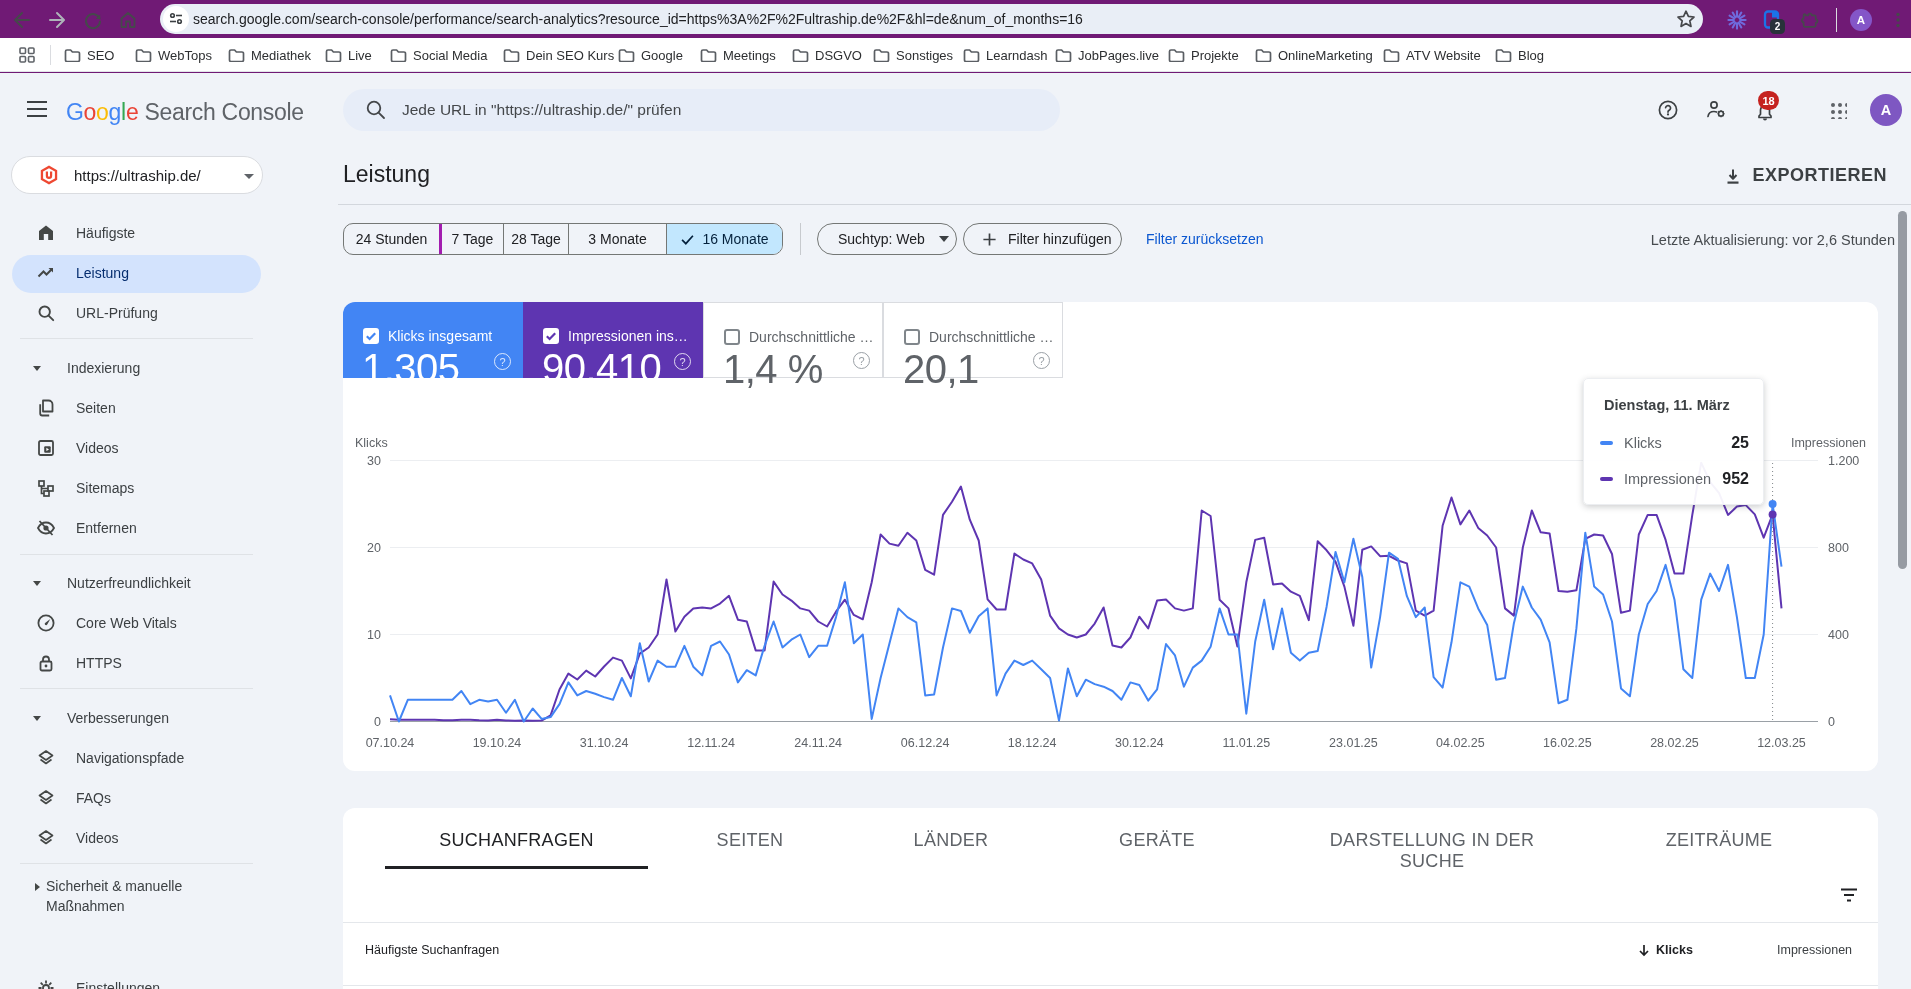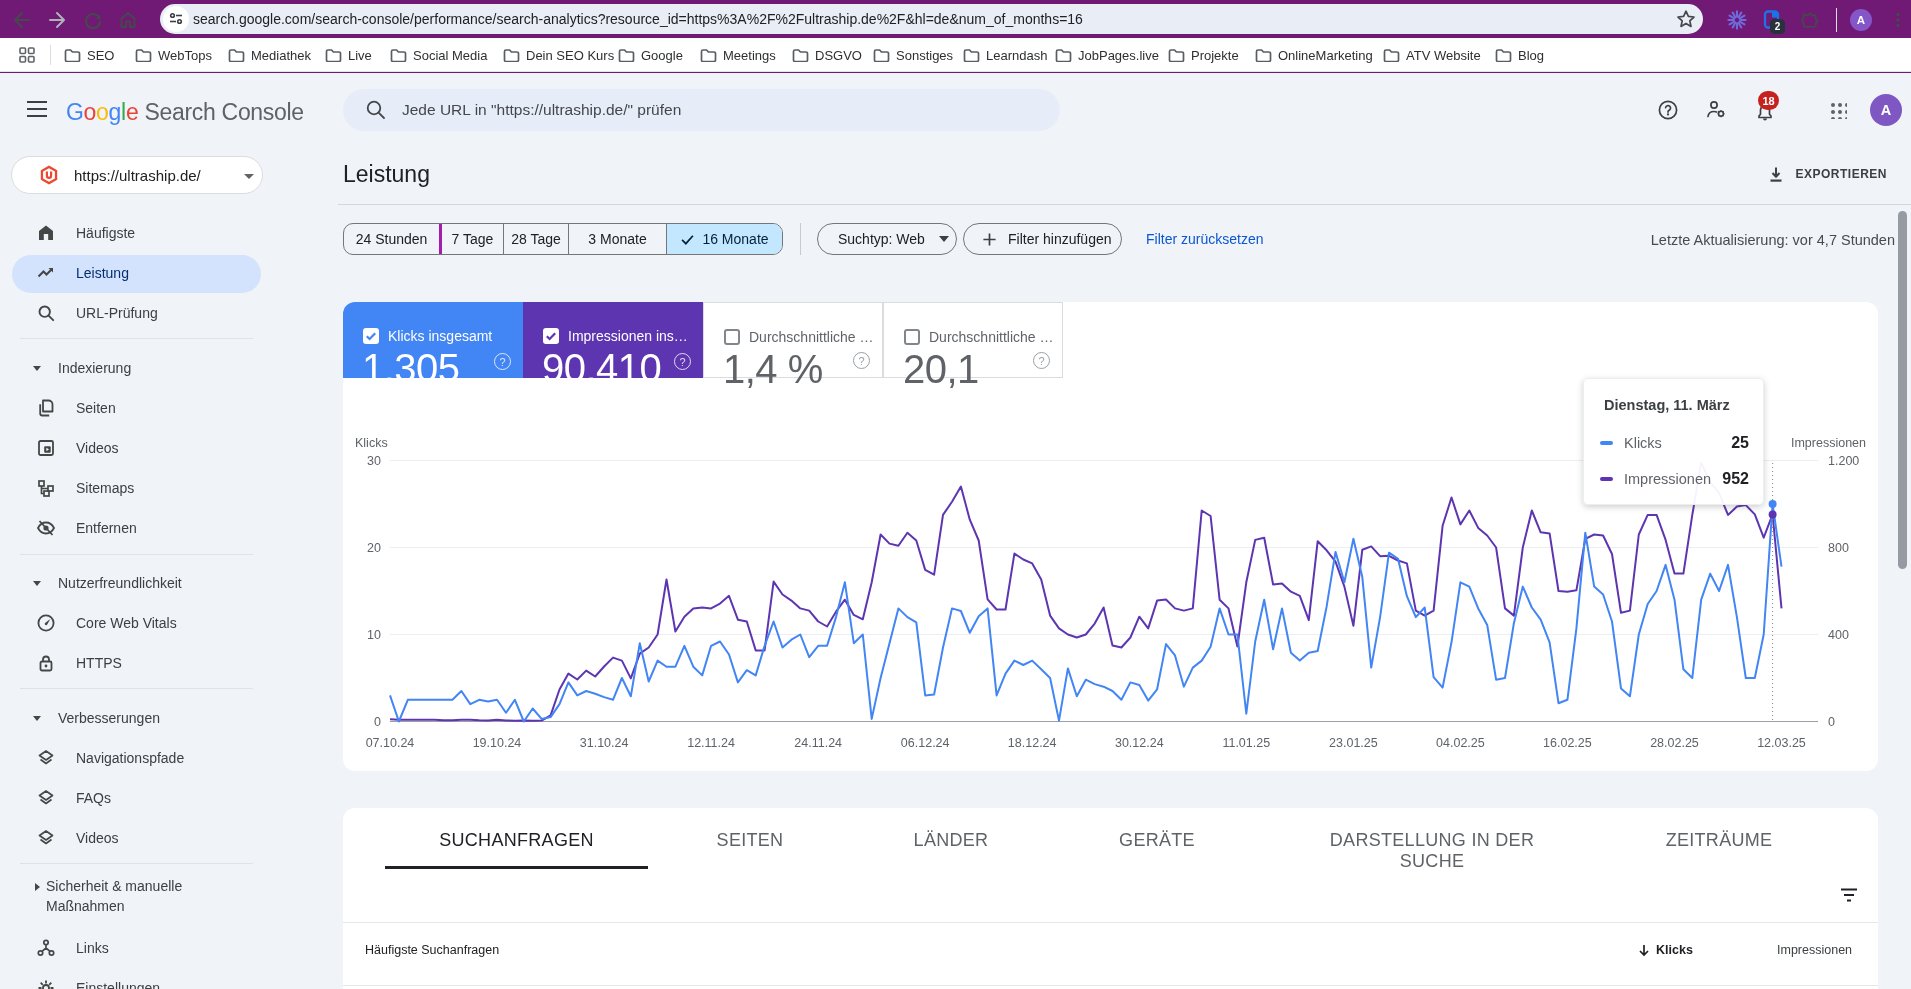--- a/index.html
+++ b/index.html
@@ -18,28 +18,28 @@
 
 #gsc { position:absolute; left:0; top:73px; width:1911px; height:916px; background:#f0f3f8; }
 #logo { position:absolute; left:66px; top:26px; font-size:23px; letter-spacing:-0.3px; }
 #logo .g1{color:#4285f4} #logo .g2{color:#ea4335} #logo .g3{color:#fbbc05} #logo .g4{color:#34a853}
 #logo .rest { color:#5f6368; margin-left:6px; }
 #gsearch { position:absolute; left:343px; top:16px; width:717px; height:42px; border-radius:21px; background:#e7edf8; display:flex; align-items:center; }
 #gsearch span { color:#44474a; font-size:15.5px; margin-left:15px; }
 #prop { position:absolute; left:11px; top:83px; width:252px; height:38px; background:#fff; border:1px solid #dadce0; border-radius:19px; }
 #prop .txt { position:absolute; left:62px; top:10px; font-size:15px; color:#202124; }
 #title { position:absolute; left:343px; top:88px; font-size:23px; color:#202124; }
-#export { position:absolute; right:24px; top:92px; display:flex; align-items:center; color:#3c4043; font-size:12px; font-weight:bold; letter-spacing:.5px; }
+#export { position:absolute; right:24px; top:92px; display:flex; align-items:center; color:#3c4043; font-size:18px; font-weight:bold; letter-spacing:.5px; }
 #hdiv1 { position:absolute; left:338px; top:131px; width:1573px; height:1px; background:#d3d7dd; }
 
 
 .sbitem { position:absolute; left:0; width:264px; height:40px; display:flex; align-items:center; font-size:14px; color:#3c4043; }
 .sbitem span { margin-left:20px; }
 .sbsec { position:absolute; left:0; width:264px; height:40px; display:flex; align-items:center; font-size:14px; color:#3c4043; }
-.sbsec span { margin-left:12px; }
+.sbsec span { margin-left:21px; }
 .selpill { position:absolute; left:12px; top:182px; width:249px; height:38px; background:#d3e3fd; border-radius:19px; }
 .sbitem.sel { z-index:2; color:#062e6f; font-weight:500; }
 .sbdiv { position:absolute; left:20px; width:233px; height:1px; background:#dfe2e6; }
 
 
 .seg { position:absolute; left:343px; top:150px; height:32px; border:1px solid #747775; border-radius:10px; display:flex; overflow:hidden; background:#f0f3f8; }
 .segbtn { height:30px; display:flex; align-items:center; justify-content:center; font-size:14px; color:#202124; }
 .segsel { background:#c2e7fe; color:#04213c; }
 .vdiv { position:absolute; left:800px; top:150px; width:1px; height:32px; background:#c7cace; }
 .pillbtn { position:absolute; top:150px; height:32px; border:1px solid #747775; border-radius:16px; display:flex; align-items:center; font-size:14px; color:#202124; }
@@ -409,29 +409,20 @@
         </svg>
         <span>Videos</span>
       </div>
       <div class="sbdiv" style="top:790px"></div>
       <div class="sbsec" style="top:803px;align-items:flex-start">
         <svg width="18" height="18" viewBox="0 0 18 18" style="margin-left:28px;margin-top:2px;flex:none">
           <path d="M7 5 L12 9 L7 13 Z" fill="#444746"></path>
         </svg>
         <span style="margin-left:0;line-height:20px">Sicherheit &amp; manuelle<br>Maßnahmen</span>
       </div>
-      <div class="sbitem" style="top:855px">
-        <svg width="20" height="20" viewBox="0 0 20 20" style="margin-left:36px;flex:none">
-          <circle cx="10" cy="4.5" r="2.2" fill="none" stroke="#444746" stroke-width="1.7"></circle>
-          <circle cx="4.5" cy="15" r="2.2" fill="none" stroke="#444746" stroke-width="1.7"></circle>
-          <circle cx="15.5" cy="15" r="2.2" fill="none" stroke="#444746" stroke-width="1.7"></circle>
-          <path d="M10 7 v3 M10 10 L6 13.3 M10 10 L14 13.3" fill="none" stroke="#444746" stroke-width="1.7"></path>
-        </svg>
-        <span>Links</span>
-      </div>
       <div class="sbitem" style="top:895px">
         <svg width="20" height="20" viewBox="0 0 20 20" style="margin-left:36px;flex:none">
           <circle cx="10" cy="10" r="3" fill="none" stroke="#444746" stroke-width="1.8"></circle>
           <path d="M10 2.5 v3 M10 14.5 v3 M2.5 10 h3 M14.5 10 h3 M4.7 4.7 l2.1 2.1 M13.2 13.2 l2.1 2.1 M15.3 4.7 l-2.1 2.1 M6.8 13.2 l-2.1 2.1" stroke="#444746" stroke-width="1.8"></path>
         </svg>
         <span>Einstellungen</span>
       </div>
 
 <div class="seg">
 <div class="segbtn" style="width:95px">24 Stunden</div>
@@ -449,21 +440,21 @@
           <path d="M0 0 L5 6 L10 0 Z" fill="#3c4043"></path>
         </svg>
       </div>
 <div class="pillbtn" style="left:963px;width:159px">
         <svg width="15" height="15" viewBox="0 0 16 16" style="margin-left:18px">
           <path d="M8 1.5 V14.5 M1.5 8 H14.5" stroke="#3c4043" stroke-width="1.8"></path>
         </svg>
         <span style="margin-left:11px">Filter hinzufügen</span>
       </div>
 <div class="link" style="left:1146px">Filter zurücksetzen</div>
-<div id="updated">Letzte Aktualisierung: vor 4,7 Stunden</div>
+<div id="updated">Letzte Aktualisierung: vor 2,6 Stunden</div>
 
   <div id="card1">
     <div class="mcard" style="left:0px;width:180px;background:#4285f4;color:#fff;">
 <div class="mtop">
             <span class="cb" style="background:#fff;border:2px solid #fff">
               <svg width="12" height="12" viewBox="0 0 12 12">
                 <path d="M1.8 6.2 L4.6 9 L10.2 3.2" stroke="#4285f4" stroke-width="2.2" fill="none"></path>
               </svg>
             </span>
             <span class="mlabel">Klicks insgesamt</span>

